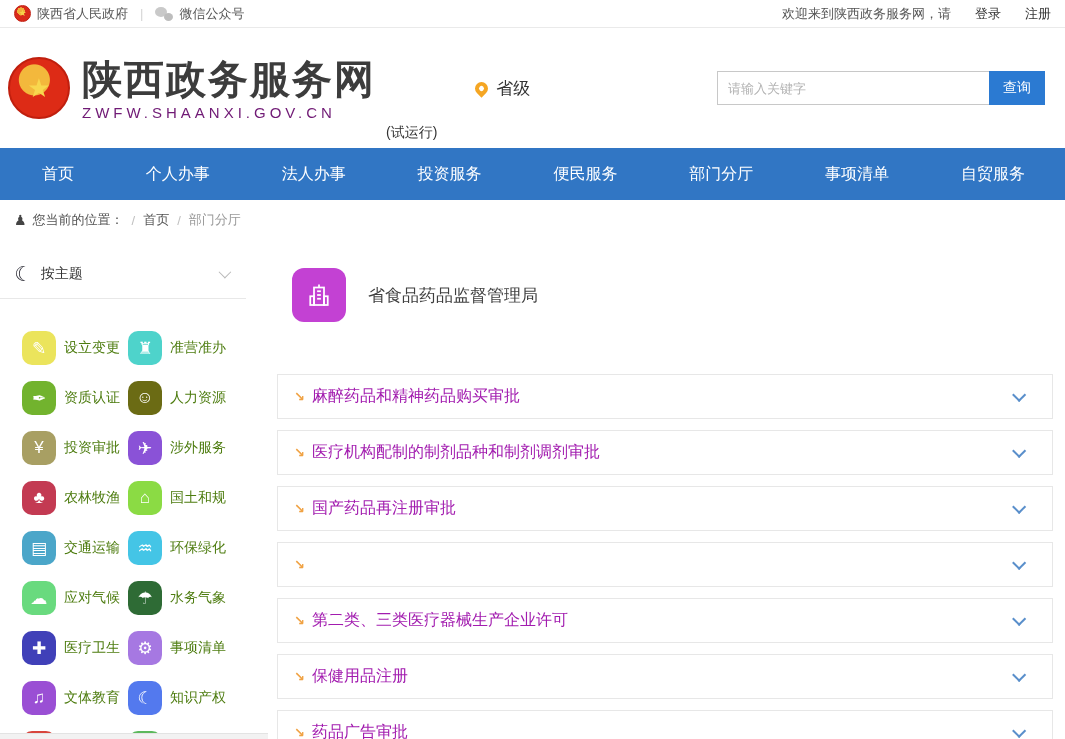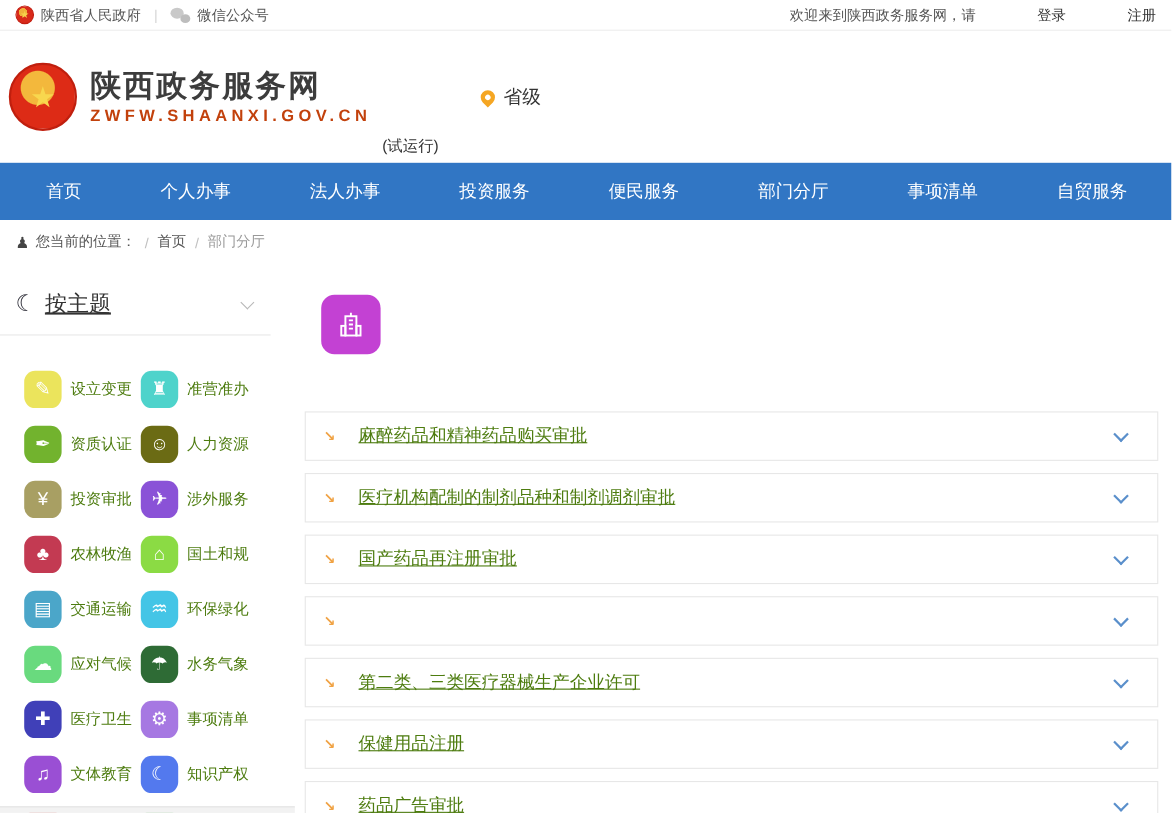--- a/index.html
+++ b/index.html
@@ -4,43 +4,43 @@
 <style>
   * { margin:0; padding:0; box-sizing:border-box; }
   html,body { width:1065px; height:739px; overflow:hidden; background:#fff;
     font-family:"Liberation Sans","DejaVu Sans",sans-serif; color:#333; }
   .page { position:relative; width:1065px; height:739px; overflow:hidden; }
 
   
   .topbar { height:28px; display:flex; align-items:center; padding:0 14px;
     border-bottom:1px solid #eaeaea; font-size:13px; color:#555; }
   .topbar .left, .topbar .right { display:flex; align-items:center; }
-  .topbar .right { margin-left:auto;gap:44px; }
+  .topbar .right { margin-left:auto; }
   .emblem-sm { width:17px; height:17px; border-radius:50%;
     background:radial-gradient(circle at 40% 35%, #f0b13a 0 28%, #d92a1a 30%);
     border:1px solid #c21d10; display:inline-flex; align-items:center; justify-content:center;
     color:#f6d34b; font-size:9px; line-height:1; margin-right:6px; }
   .tb-sep { color:#d5d5d5; margin:0 12px; }
   .wechat-icon { position:relative; width:18px; height:14px; margin-right:6px; }
   .wechat-icon::before { content:""; position:absolute; left:0; top:0; width:12px; height:10px;
     background:#c9c9c9; border-radius:50%; }
   .wechat-icon::after { content:""; position:absolute; right:0; bottom:0; width:9px; height:8px;
     background:#bdbdbd; border-radius:50%; }
   .tb-link { cursor:pointer; }
-  .topbar .auth { margin-left:12px; color:#333; cursor:pointer; }
+  .topbar .auth { margin-left:24px; color:#333; cursor:pointer; }
 
   
   .header { height:120px; display:flex; align-items:center; padding:0 20px 0 8px; background:#fff; }
   .emblem-lg { width:62px; height:62px; border-radius:50%; flex:0 0 auto;
     background:radial-gradient(circle at 42% 36%, #f3b83c 0 30%, #dd2b16 32%);
     border:2px solid #c01f0e; display:flex; align-items:center; justify-content:center;
     color:#f8d74e; font-size:26px; line-height:1; }
   .logo-text { margin-left:12px; }
-  .site-title { font-size:28px; font-weight:bold; color:#3c3c3c; letter-spacing:2px; line-height:1.15; }
-  .site-domain { font-size:15px; font-weight:bold; color:#c2410c; letter-spacing:4px; margin-top:2px; }
+  .site-title { font-size:40px; font-weight:bold; color:#3c3c3c; letter-spacing:2px; line-height:1.15; }
+  .site-domain { font-size:15px; font-weight:normal; color:#701a75; letter-spacing:4px; margin-top:2px; }
   .trial { align-self:flex-end; margin:0 0 6px 10px; font-size:14px; color:#333; }
   .region { display:flex; align-items:center; margin-left:38px; font-size:17px; color:#333; }
   .pin { width:13px; height:13px; background:#f5a623; border-radius:50% 50% 50% 0;
     transform:rotate(-45deg); margin-right:8px; position:relative; }
   .pin::after { content:""; position:absolute; left:4px; top:4px; width:5px; height:5px;
     border-radius:50%; background:#fff; }
   .search { margin-left:auto; display:flex; }
   .search input { width:272px; height:34px; border:1px solid #c8c8c8; border-right:none;
     padding:0 10px; font-size:13px; color:#333; outline:none; }
   .search input::placeholder { color:#b3b3b3; }
@@ -59,21 +59,21 @@
   .crumb-home { color:#555; cursor:pointer; }
   .crumb-cur { color:#999; }
 
   
   .body-wrap { display:flex; align-items:flex-start; }
 
   
   .sidebar { width:260px; flex:0 0 auto; padding-top:13px; }
   .side-head { display:flex; align-items:center; padding:10px 14px 14px; }
   .moon-icon { font-size:21px; color:#2e2e38; margin-right:8px; line-height:1; }
-  .side-title { font-size:20px; color:#333;text-decoration:underline; }
+  .side-title { font-size:14px; color:#333; }
   .side-chev { margin-left:auto; margin-right:18px; width:9px; height:9px;
     border-right:1.5px solid #b8b8b8; border-bottom:1.5px solid #b8b8b8;
     transform:rotate(45deg) translateY(-2px); cursor:pointer; }
   .side-divider { border-bottom:1px solid #e8e8e8; margin:0 14px 0 0; }
   .theme-grid { margin:24px 0 0 22px; display:grid; grid-template-columns:106px auto;
     grid-auto-rows:50px; }
   .theme-item { display:flex; align-items:center; cursor:pointer; }
   .theme-ico { width:34px; height:34px; border-radius:10px; color:#fff; font-size:17px;
     display:flex; align-items:center; justify-content:center; flex:0 0 auto; }
   .theme-label { margin-left:8px; font-size:14px; color:#4d7c0f; white-space:nowrap; }
@@ -83,21 +83,21 @@
   
   .main { flex:1; padding:28px 12px 0 17px; }
   .dept-head { display:flex; align-items:center; margin-left:15px; }
   .dept-ico { width:54px; height:54px; border-radius:12px; background:#c341d3;
     display:flex; align-items:center; justify-content:center; flex:0 0 auto; }
   .dept-title { margin-left:22px; font-size:17px; color:#3f3f3f; }
   .svc-list { margin-top:52px; }
   .svc-item { height:45px; border:1px solid #e7e7e7; margin-bottom:11px; background:#fff;
     display:flex; align-items:center; padding:0 16px; cursor:pointer; }
   .svc-bullet { color:#f0a243; font-size:13px; font-weight:bold; line-height:1; }
-  .svc-title { margin-left:21px; font-size:16px; color:#4d7c0f;text-decoration:underline; }
+  .svc-title { margin-left:7px; font-size:16px; color:#a21caf; }
   .svc-chev { margin-left:auto; margin-right:14px; width:10px; height:10px;
     border-right:2px solid #5a8fcb; border-bottom:2px solid #5a8fcb;
     transform:rotate(45deg) translateY(-3px); }
 </style>
 </head>
 <body>
 
 <div class="page">
 
   <div class="topbar">
@@ -118,20 +118,24 @@
   <div class="header">
     <span class="emblem-lg">★</span>
     <div class="logo-text">
       <div class="site-title">陕西政务服务网</div>
       <div class="site-domain">ZWFW.SHAANXI.GOV.CN</div>
     </div>
     <span class="trial">(试运行)</span>
     <div class="region">
       <span class="pin"></span>
       <span>省级</span>
+    </div>
+    <div class="search">
+      <input placeholder="请输入关键字" style="">
+      <button>查询</button>
     </div>
   </div>
 
   <ul class="nav">
 
   <li class="nav-item">首页</li>
       <li class="nav-item">个人办事</li>
       <li class="nav-item">法人办事</li>
       <li class="nav-item">投资服务</li>
       <li class="nav-item">便民服务</li>
@@ -241,20 +245,21 @@
           <svg width="30" height="30" viewBox="0 0 24 24" fill="none" stroke="#fff" stroke-width="1.4">
             <rect x="8" y="6" width="8" height="14"></rect>
             <rect x="5" y="13" width="3" height="7"></rect>
             <rect x="16" y="13" width="3" height="7"></rect>
             <line x1="10.5" y1="9" x2="13.5" y2="9"></line>
             <line x1="10.5" y1="12" x2="13.5" y2="12"></line>
             <line x1="10.5" y1="15" x2="13.5" y2="15"></line>
             <line x1="12" y1="6" x2="12" y2="3.5"></line>
           </svg>
         </span>
+        <span class="dept-title">省食品药品监督管理局</span>
       </div>
       <div class="svc-list">
 
       <div class="svc-item">
           <span class="svc-bullet">↘</span>
           <span class="svc-title">麻醉药品和精神药品购买审批</span>
           <span class="svc-chev"></span>
         </div>
           <div class="svc-item">
           <span class="svc-bullet">↘</span>

